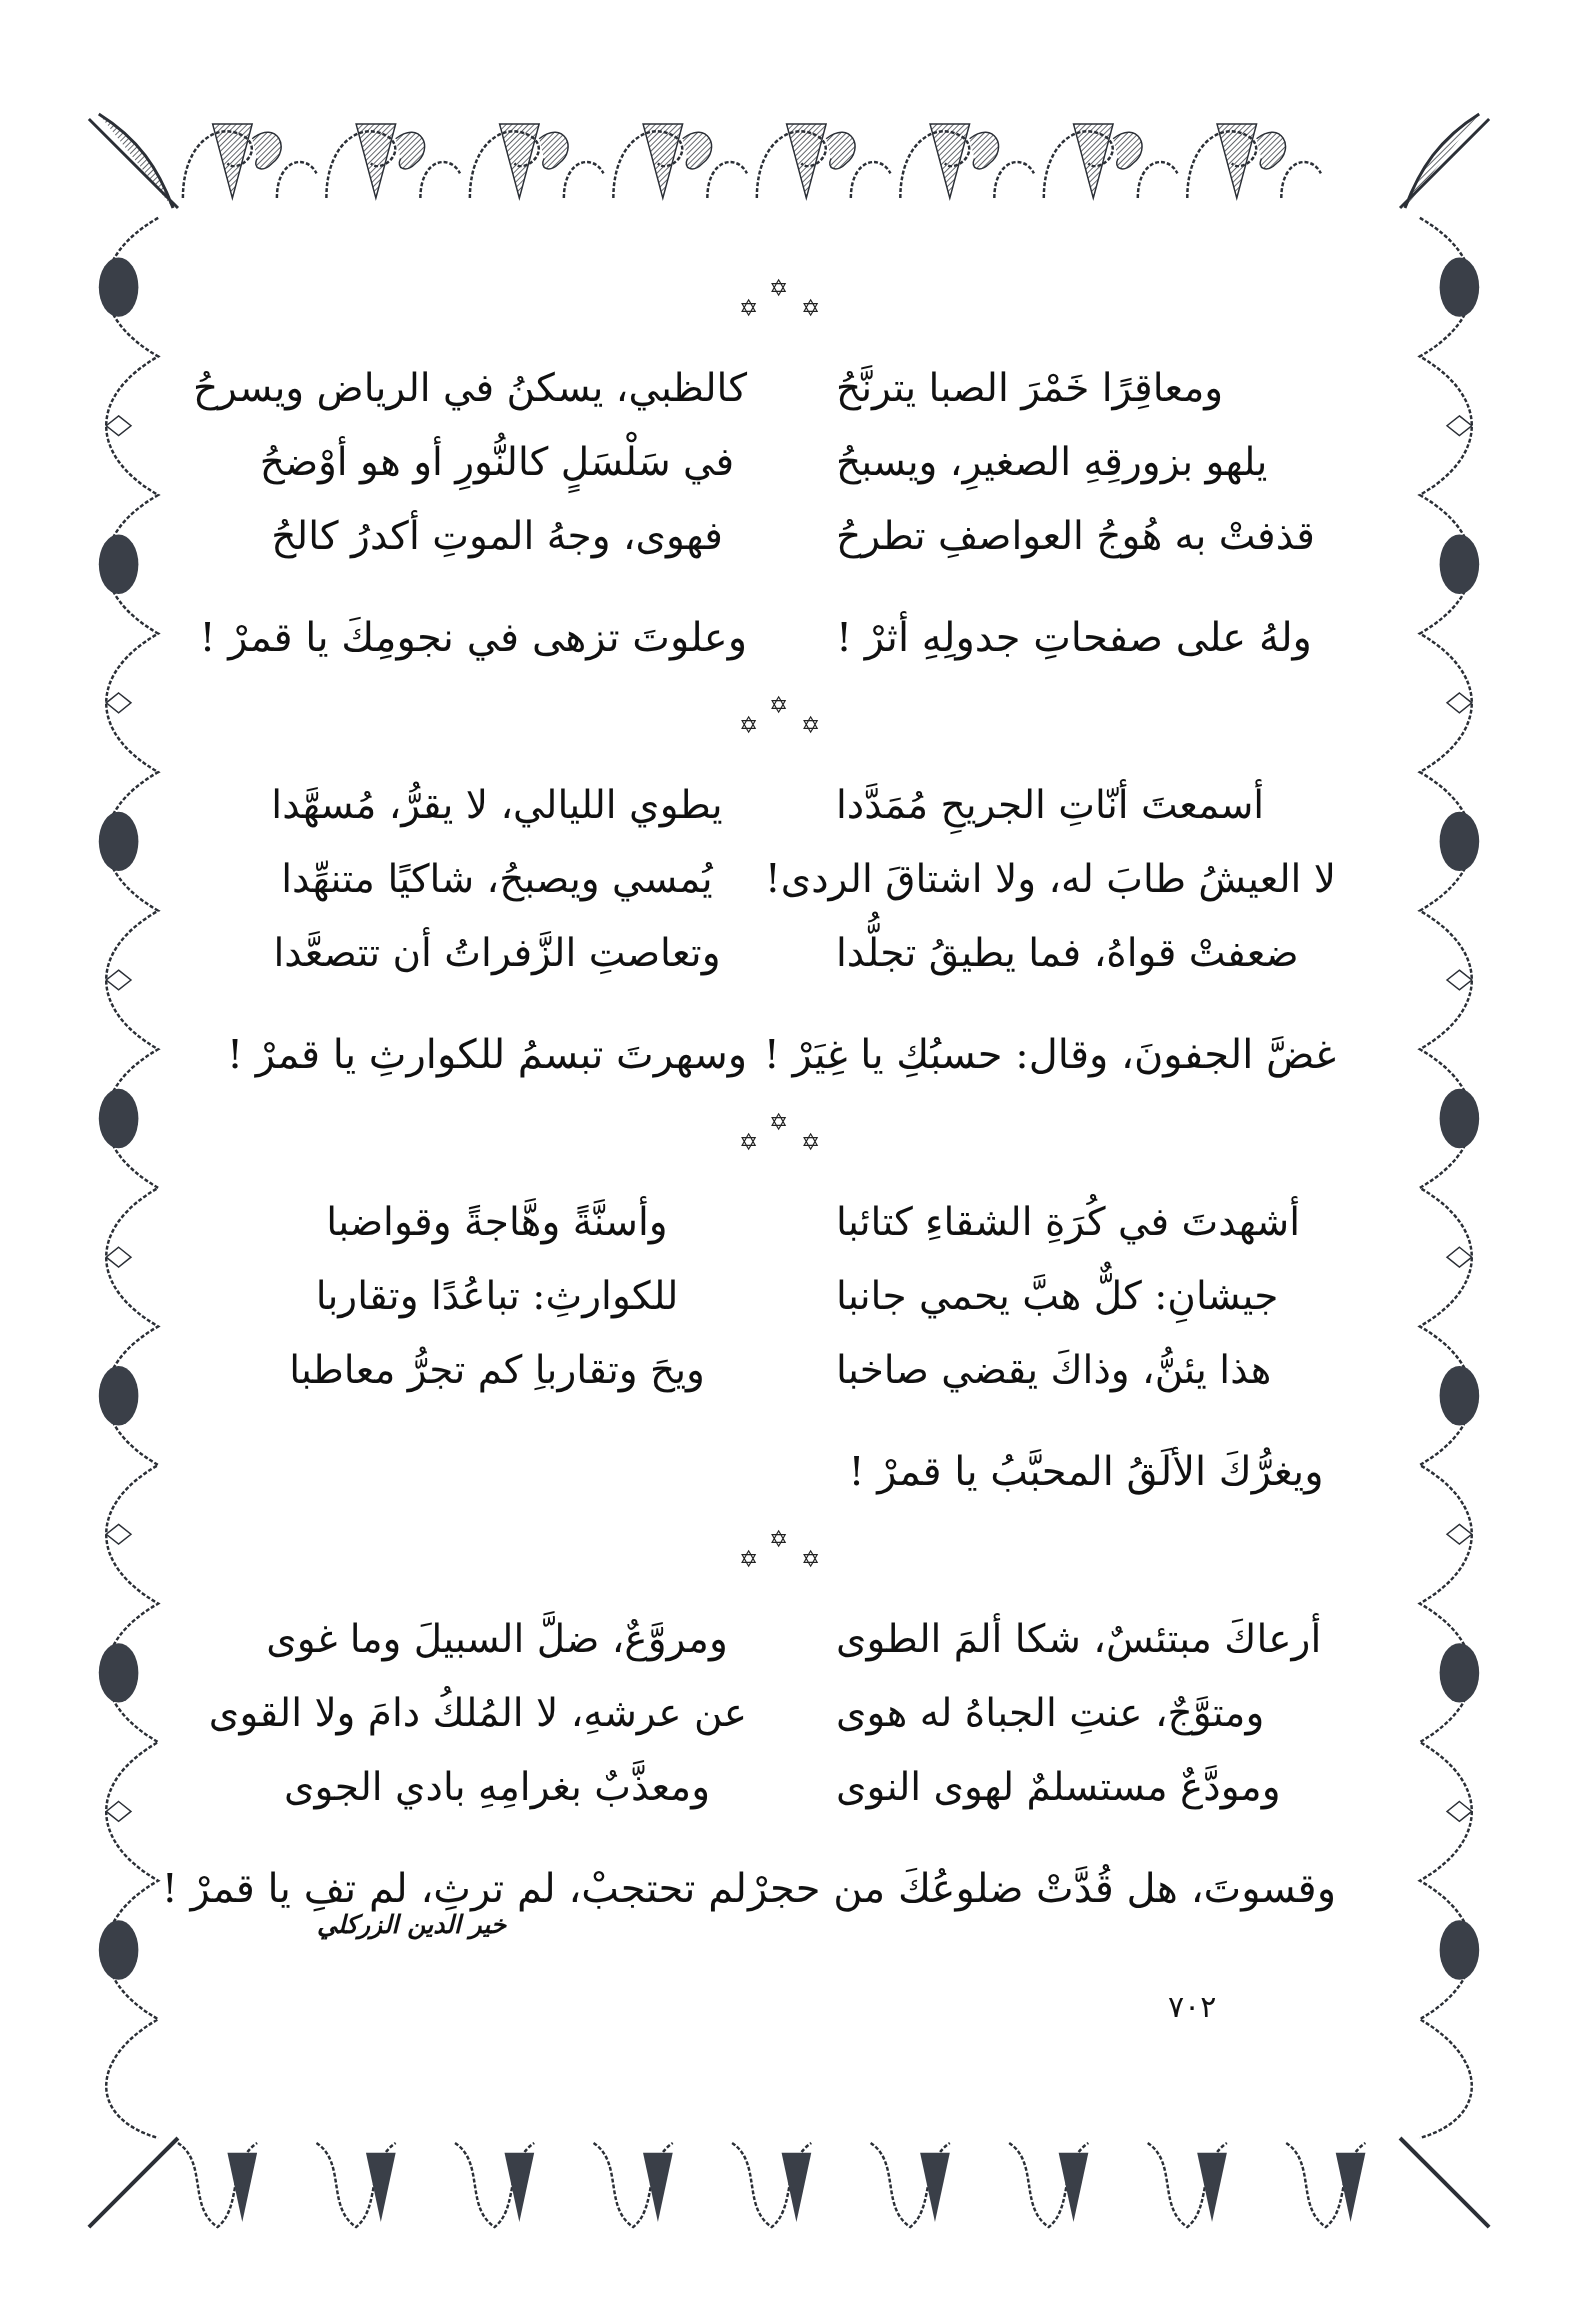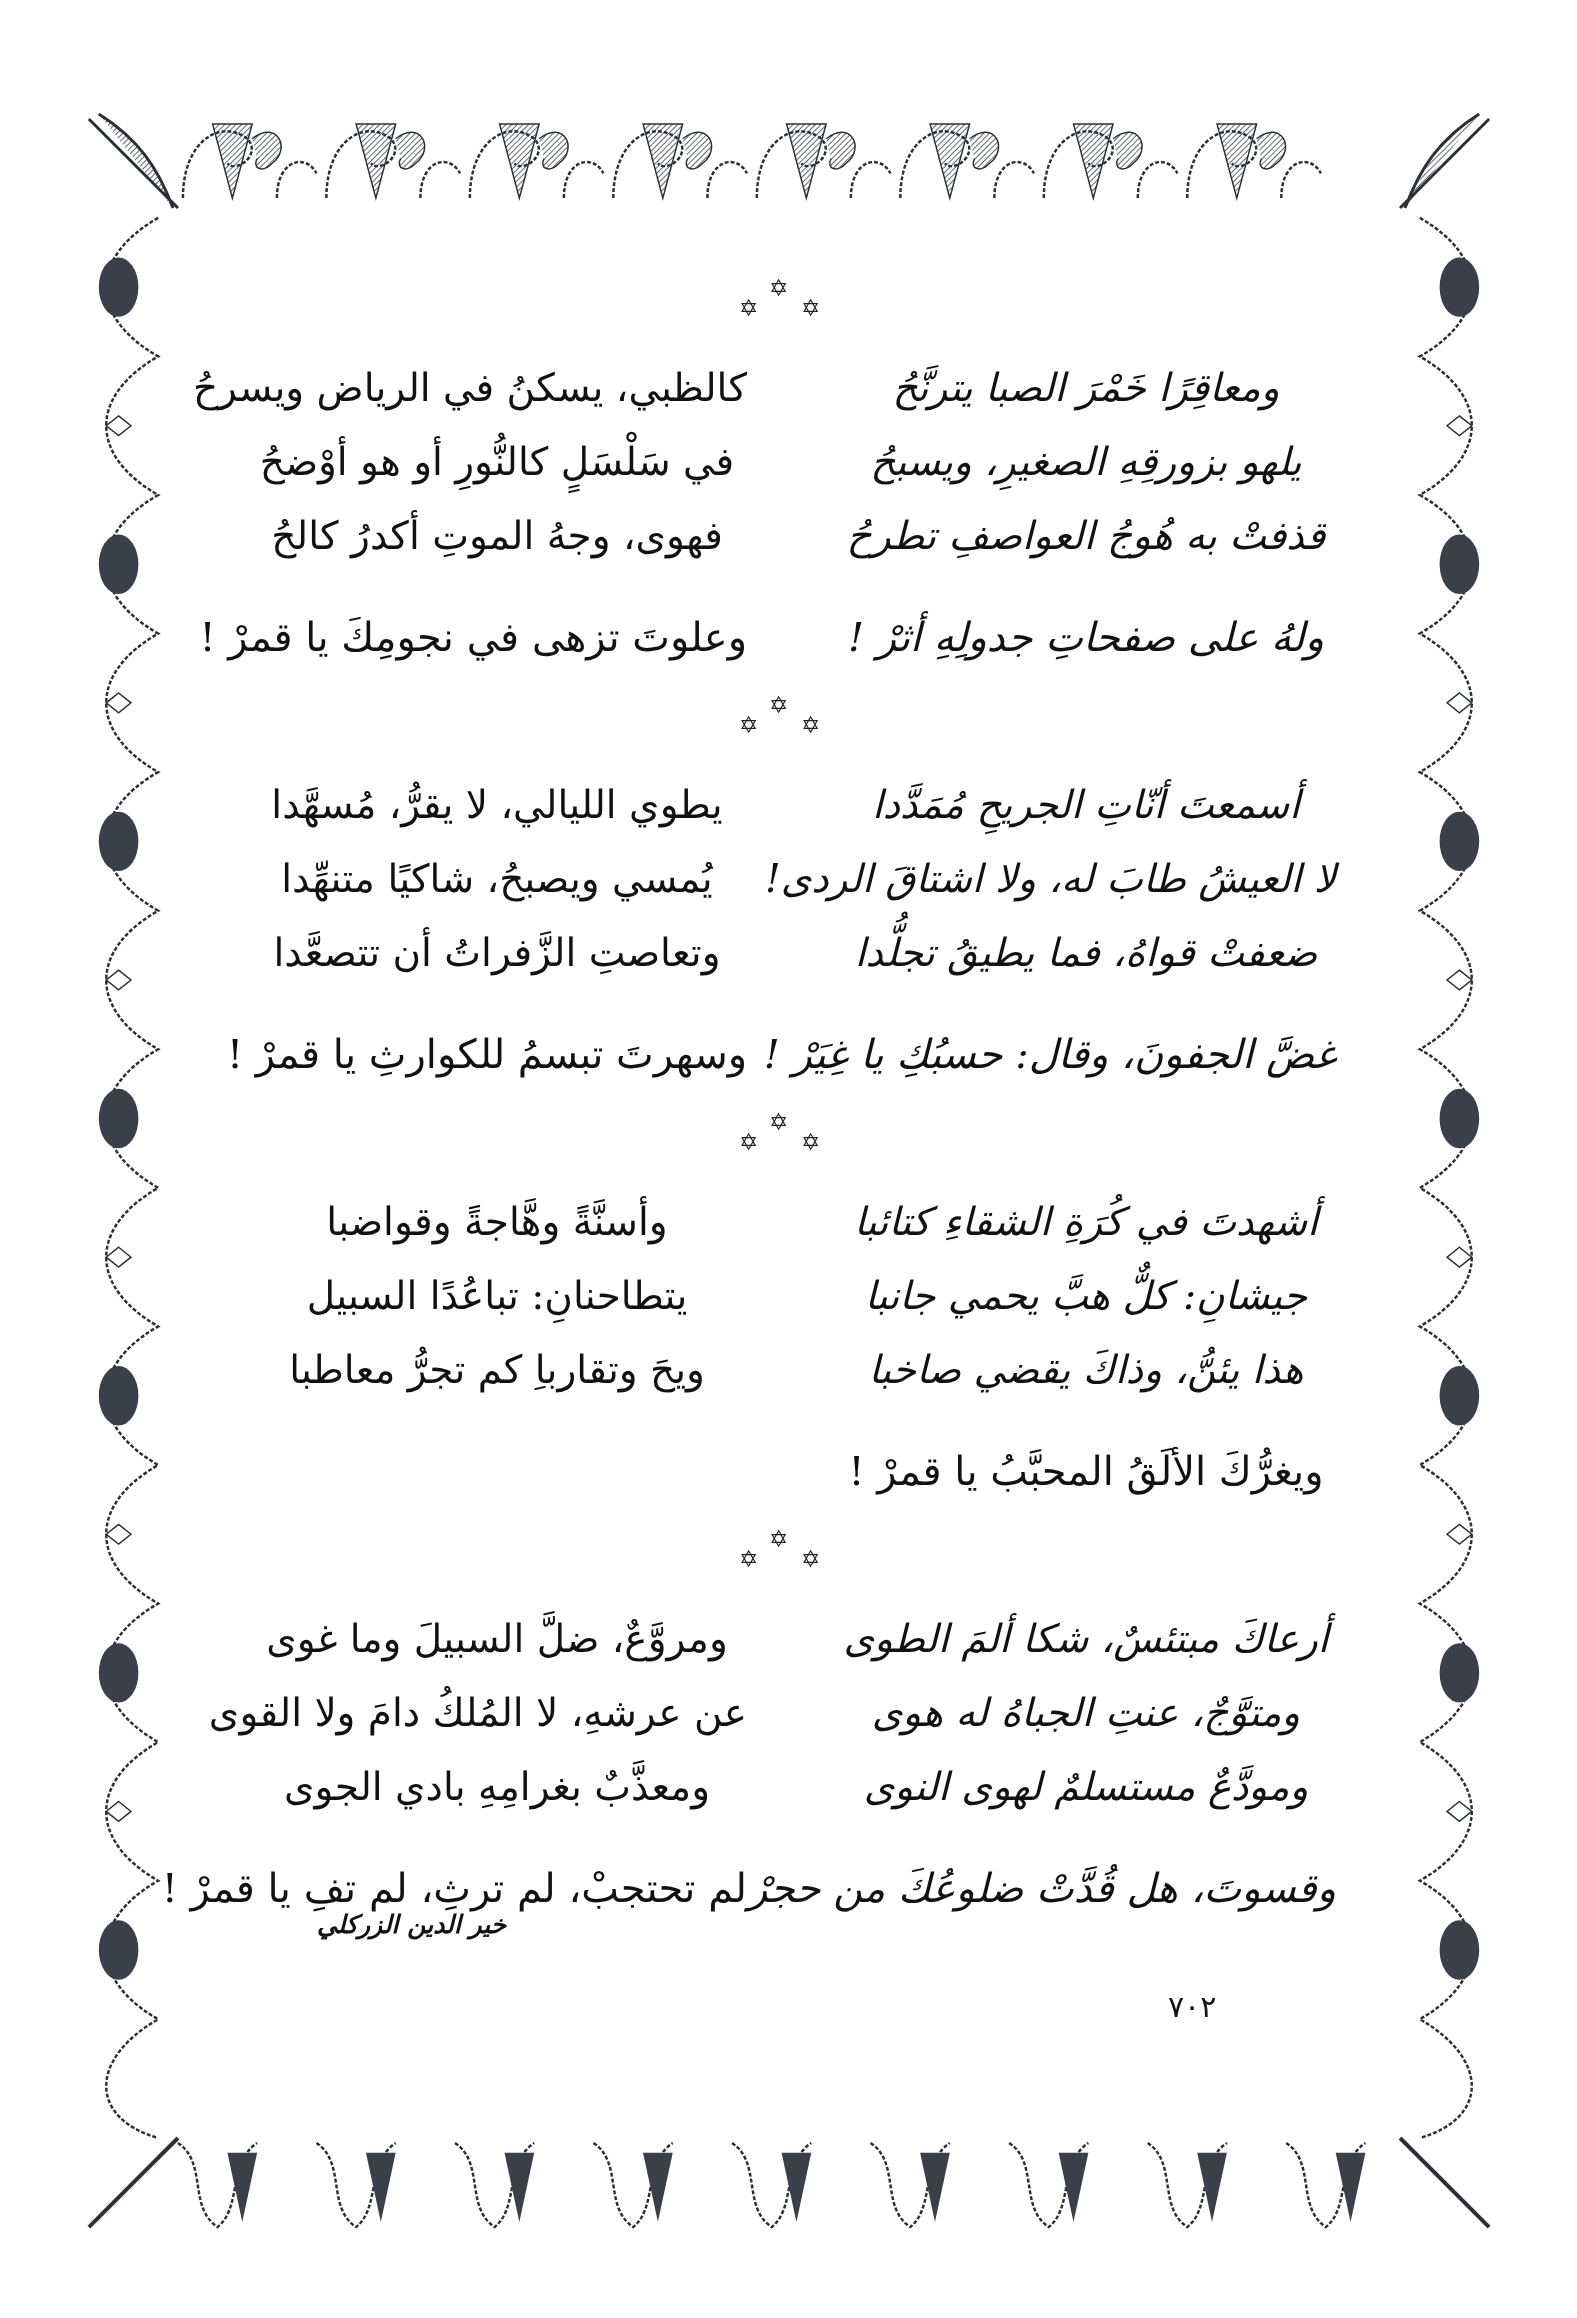--- a/index.html
+++ b/index.html
@@ -17,21 +17,21 @@
 
   .poem { position: absolute; left: 247px; top: 277px; width: 1089px; direction: rtl; }
   .stars { text-align: center; font-size: 23px; line-height: 1; color: #222; height: 54px; position: relative; }
   .stars span { position: absolute; }
   .stars .s1 { left: 522px; top: 0; }
   .stars .s2 { left: 492px; top: 20px; }
   .stars .s3 { left: 554px; top: 20px; }
   .stanza { margin: 20px 0 20px; }
   .verse { display: flex; flex-direction: row; justify-content: space-between; height: 74px; align-items: center; }
   .hemi { font-family: "DejaVu Serif", serif; font-size: 39px; white-space: nowrap; line-height: 1.3; }
-  .hemi.right { width: 500px; text-align: center; font-style: italic; }
+  .hemi.right { width: 500px; text-align: left; }
   .hemi.left { width: 500px; text-align: center; }
   .refrain { margin-top: 27px; }
   .refrain .hemi { font-size: 40px; }
   .signature {
     position: absolute; left: 317px; top: 1910px; direction: rtl;
     font-family: "DejaVu Serif", serif; font-style: italic; font-weight: bold; font-size: 25px;
   }
   .page-number {
     position: absolute; left: 1168px; top: 1989px; font-family: "DejaVu Sans", sans-serif;
     font-weight: normal; font-size: 30px; direction: rtl;
@@ -204,21 +204,21 @@
     <span class="s2">✡</span>
     <span class="s3">✡</span>
   </div>
   <div class="stanza">
     <div class="verse">
       <span class="hemi right">أشهدتَ في كُرَةِ الشقاءِ كتائبا</span>
       <span class="hemi left">وأسنَّةً وهَّاجةً وقواضبا</span>
     </div>
     <div class="verse">
       <span class="hemi right">جيشانِ: كلٌّ هبَّ يحمي جانبا</span>
-      <span class="hemi left">يتطاحنانِ: تباعُدًا السبيل</span>
+      <span class="hemi left">للكوارثِ: تباعُدًا وتقاربا</span>
     </div>
     <div class="verse">
       <span class="hemi right">هذا يئنُّ، وذاكَ يقضي صاخبا</span>
       <span class="hemi left">ويحَ وتقارباِ كم تجرُّ معاطبا</span>
     </div>
     <div class="verse refrain">
       <span class="hemi left">ويغرُّكَ الألَقُ المحبَّبُ يا قمرْ !</span>
     </div>
   </div>
 

